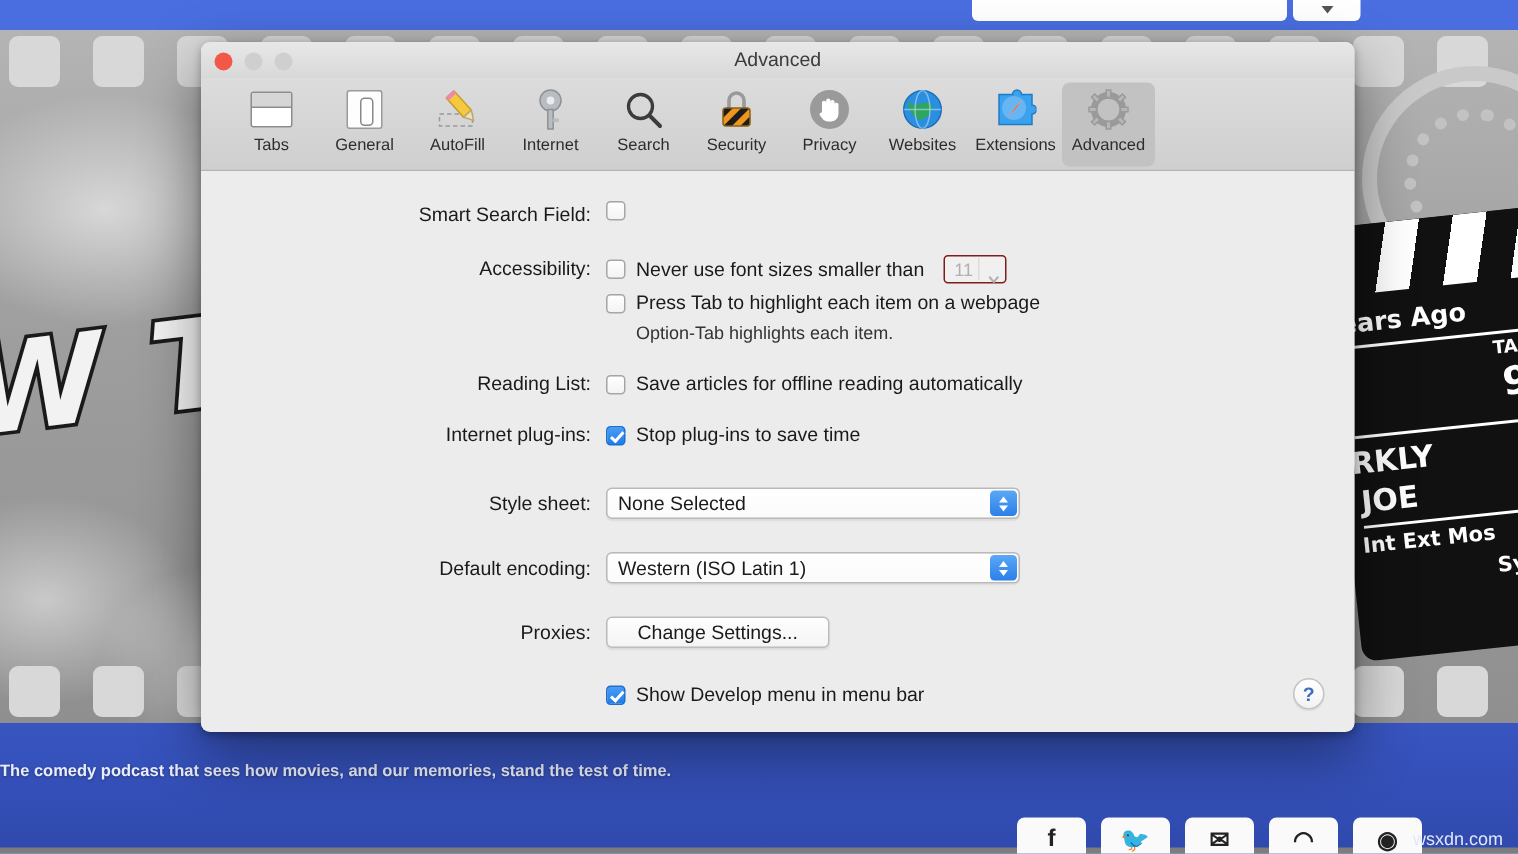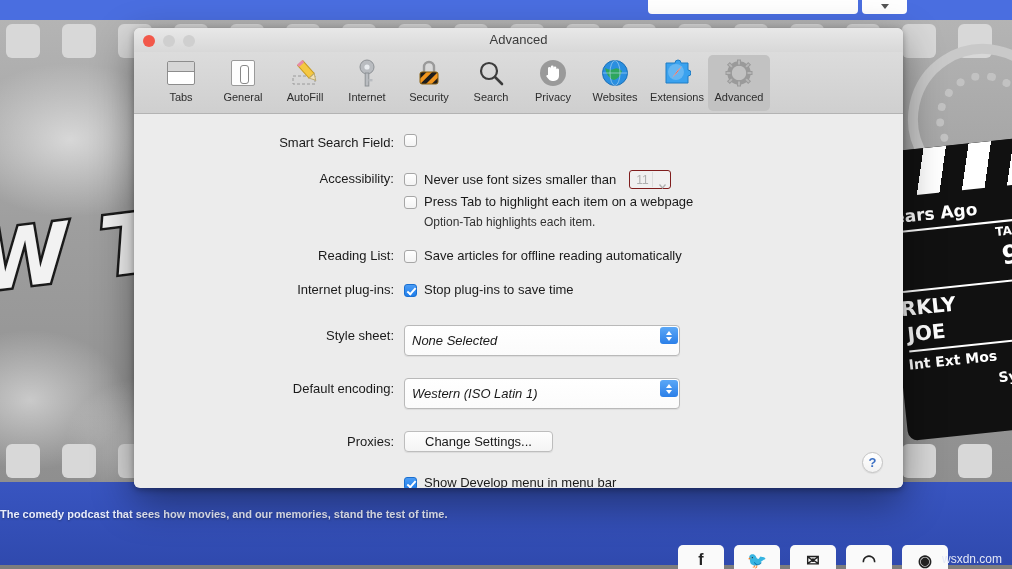--- a/index.html
+++ b/index.html
@@ -363,32 +363,31 @@
     right: 17px; top: 1px; bottom: 1px;
     border-left: 1px solid #dcdcdc;
   }
   .fontsize-combo .chev {
     position: absolute;
     right: 4px; top: 6px;
     width: 7px; height: 7px;
   }
 
   .select {
-    width: 276px; height: 31px;
+    width: 276px; height: 21px;
     border: 1px solid #b9b9b9;
     border-radius: 4px;
     background: linear-gradient(180deg, #fff, #fbfbfb);
     position: relative;
     display: flex;
     align-items: center;
     font-size: 13px;
     color: #1a1a1a;
     padding-left: 7px;
     box-shadow: 0 1px 1px rgba(0,0,0,.07);
-    font-style: italic;
   }
   .select .stepper {
     position: absolute;
     right: 1px; top: 1px;
     width: 18px; height: 17px;
     border-radius: 3px;
     background: linear-gradient(180deg, #5ba8f7, #2b7fe8);
     display: flex;
     flex-direction: column;
     align-items: center;
@@ -577,42 +576,42 @@
           <circle cx="11" cy="8" r="2.6" fill="#e9ecef"></circle>
           <rect x="9.2" y="14" width="3.6" height="13" fill="#b9bcc0" stroke="#8e9296"></rect>
           <rect x="12.5" y="20" width="4" height="2.4" fill="#b9bcc0"></rect>
         </svg>
       </div>
       <div class="tlabel">Internet</div>
     </div>
 
     <div class="tool">
       <div class="glyph">
+        <svg width="26" height="26" viewBox="0 0 26 26">
+          <circle cx="11" cy="11" r="8" fill="none" stroke="#3c3c3c" stroke-width="2.2"></circle>
+          <line x1="17" y1="17" x2="24" y2="24" stroke="#3c3c3c" stroke-width="2.6" stroke-linecap="round"></line>
+        </svg>
+      </div>
+      <div class="tlabel">Search</div>
+    </div>
+
+    <div class="tool">
+      <div class="glyph">
         <svg width="24" height="28" viewBox="0 0 24 28">
           <path d="M7 13 V8 a5 5 0 0 1 10 0 v5" fill="none" stroke="#9a9a9a" stroke-width="2.4"></path>
           <defs>
             <pattern id="hz" width="8" height="8" patternUnits="userSpaceOnUse" patternTransform="rotate(45)">
               <rect width="4" height="8" fill="#f0951e"></rect>
               <rect x="4" width="4" height="8" fill="#1d1d1d"></rect>
             </pattern>
           </defs>
           <rect x="3" y="13" width="18" height="12" rx="2" fill="url(#hz)" stroke="#8a6010"></rect>
         </svg>
       </div>
       <div class="tlabel">Security</div>
-    </div>
-
-    <div class="tool">
-      <div class="glyph">
-        <svg width="26" height="26" viewBox="0 0 26 26">
-          <circle cx="11" cy="11" r="8" fill="none" stroke="#3c3c3c" stroke-width="2.2"></circle>
-          <line x1="17" y1="17" x2="24" y2="24" stroke="#3c3c3c" stroke-width="2.6" stroke-linecap="round"></line>
-        </svg>
-      </div>
-      <div class="tlabel">Search</div>
     </div>
 
     <div class="tool">
       <div class="glyph">
         <svg width="28" height="28" viewBox="0 0 28 28">
           <circle cx="14" cy="14" r="13" fill="#9a9a9a"></circle>
           <path d="M9 16 V9.5 a1.4 1.4 0 0 1 2.8 0 V8 a1.4 1.4 0 0 1 2.8 0 v1 a1.4 1.4 0 0 1 2.8 0 v1.2 a1.4 1.4 0 0 1 2.6 .8 V17 a5 5 0 0 1-5 5 h-2 a5 5 0 0 1-4-2.4 L7.4 17.6 a1.3 1.3 0 0 1 1.6-1.6 z" fill="#fff"></path>
         </svg>
       </div>
       <div class="tlabel">Privacy</div>

